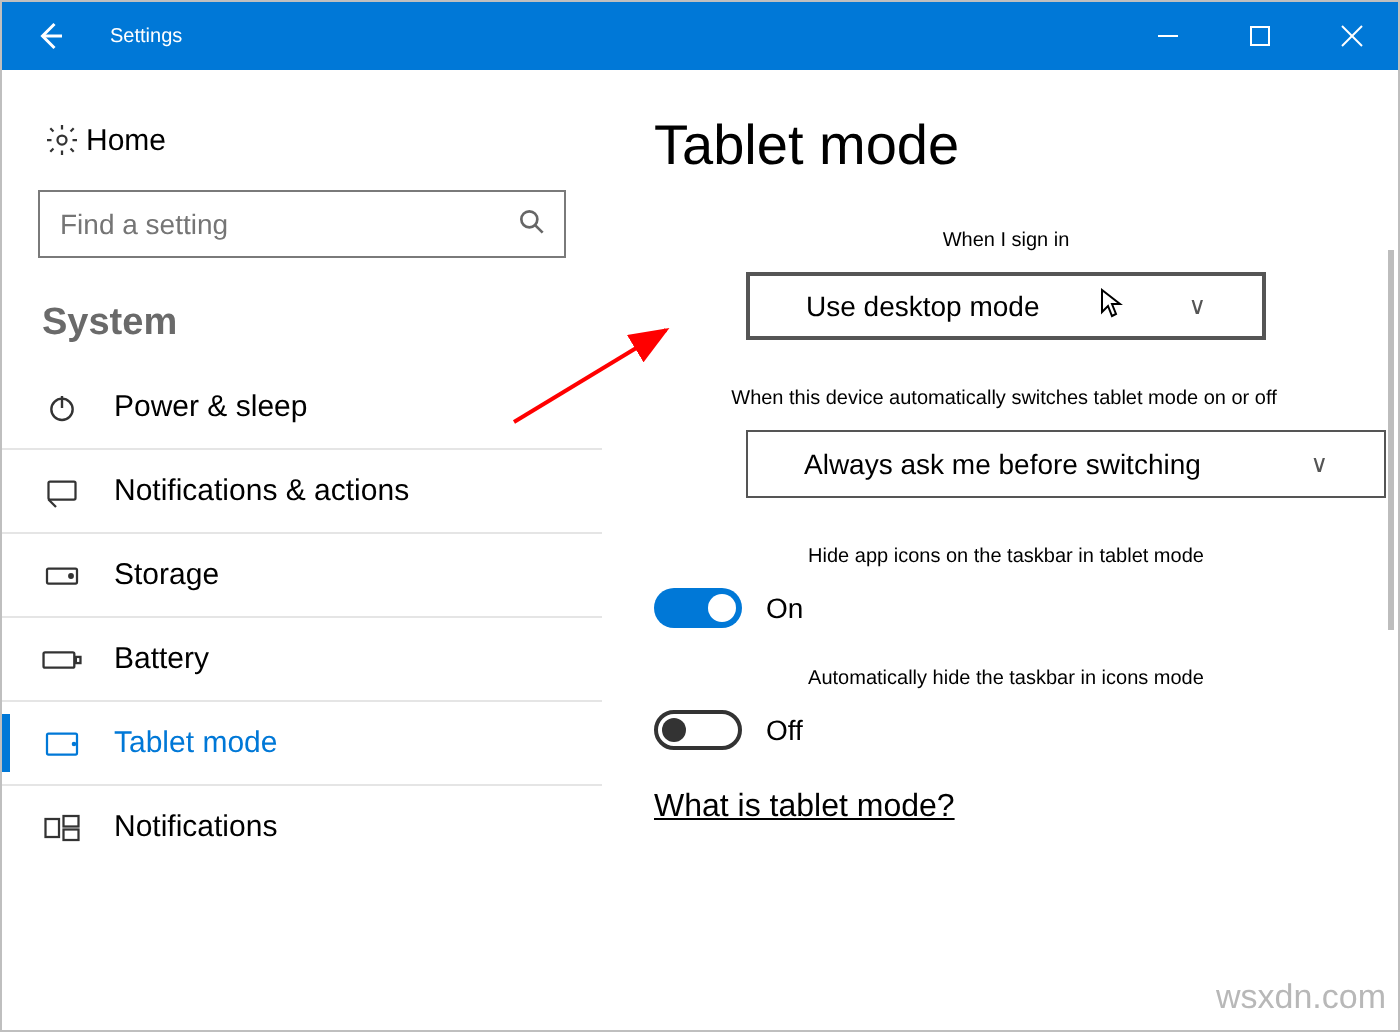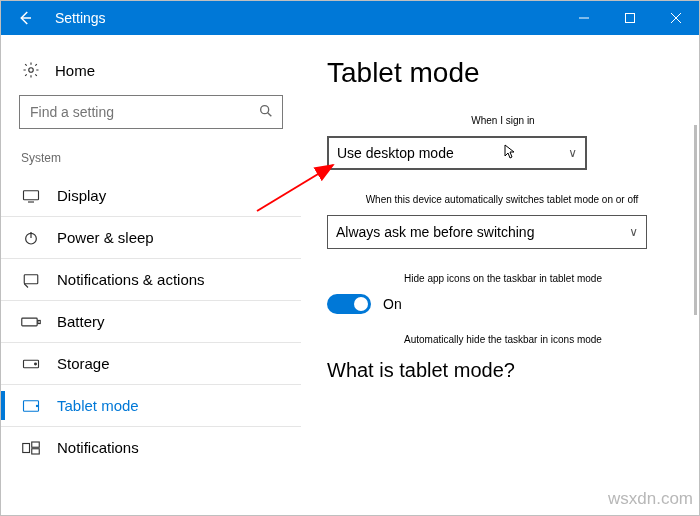--- a/index.html
+++ b/index.html
@@ -36,21 +36,21 @@
     display: flex;
     align-items: center;
     justify-content: center;
     font-size: 18px;
   }
   .titlebar .title {
     flex: 1;
     display: flex;
     align-items: center;
     padding-left: 6px;
-    font-size: 14px;
+    font-size: 10px;
   }
   .titlebar .wbtn {
     width: 46px;
     display: flex;
     align-items: center;
     justify-content: center;
     font-size: 14px;
   }
   .titlebar .wbtn svg { stroke: #fff; }
   
@@ -59,21 +59,21 @@
     height: calc(100% - 34px);
   }
   .sidebar {
     width: 300px;
     padding: 18px 0 0 0;
     overflow: hidden;
   }
   .home-row {
     display: flex;
     align-items: center;
-    gap: 14px;
+    gap: 2px;
     padding: 8px 20px 16px 20px;
     font-size: 15px;
   }
   .search {
     margin: 0 18px 22px 18px;
     height: 34px;
     border: 1px solid #7a7a7a;
     display: flex;
     align-items: center;
     padding: 0 8px;
@@ -83,21 +83,22 @@
     flex: 1;
     border: none;
     outline: none;
     font-size: 14px;
     color: #555;
     background: transparent;
   }
   .group-label {
     padding: 0 20px 10px 20px;
     color: var(--muted);
-    font-size: 12px;
+    font-size: 19px;
+    font-weight: bold;
   }
   .nav-item {
     display: flex;
     align-items: center;
     gap: 16px;
     padding: 12px 20px;
     border-bottom: 1px solid var(--divider);
     font-size: 15px;
     position: relative;
   }
@@ -133,25 +134,26 @@
     font-size: 10px;
     margin: 0 0 10px 0;
     text-align: center;
   }
   .select {
     width: 260px;
     height: 34px;
     border: 2px solid #555;
     display: flex;
     align-items: center;
-    padding: 0 8px;
+    padding: 0 28px;
     justify-content: space-between;
     margin-bottom: 24px;
     font-size: 14px;
     position: relative;
+    margin-left: 46px;
   }
   .select.wide { width: 320px; border-width:1px;gap:12px; }
   .chev {
     font-size: 12px;
     color: #555;
   }
   .toggle-row {
     display: flex;
     align-items: center;
     gap: 12px;
@@ -178,23 +180,24 @@
   }
   .toggle.off::after {
     content: "";
     position: absolute;
     left: 2px; top: 2px;
     width: 12px; height: 12px;
     border-radius: 50%;
     background: #333;
   }
   .h2 {
-    font-size: 20px;
+    font-size: 16px;
     font-weight: 400;
     margin: 14px 0 8px 0;
+    text-decoration: underline;
   }
   .bodytext {
     color: var(--muted);
     font-size: 14px;
     line-height: 1.4;
   }
   
   .scroll {
     position: absolute;
     right: 2px;
@@ -278,62 +281,53 @@
           <circle cx="10" cy="10" r="6"></circle>
             <line x1="20" y1="20" x2="14.5" y2="14.5"></line>
         </svg>
       </span>
     </div>
 
     <div class="group-label">System</div>
 
     <div class="nav-item">
       <span class="nav-icon">
-          <svg width="18" height="14" viewBox="0 0 24 18" fill="none" stroke="#333" stroke-width="1.5">
-            <rect x="2" y="2" width="20" height="12" rx="1"></rect>
-            <line x1="8" y1="17" x2="16" y2="17"></line>
-          </svg>
-        </span>
-      <span>Display</span>
-    </div>
-    <div class="nav-item">
-      <span class="nav-icon">
           <svg width="16" height="16" viewBox="0 0 24 24" fill="none" stroke="#333" stroke-width="1.8">
             <circle cx="12" cy="13" r="8"></circle>
             <line x1="12" y1="3" x2="12" y2="12"></line>
           </svg>
         </span>
       <span>Power &amp; sleep</span>
     </div>
     <div class="nav-item">
       <span class="nav-icon">
           <svg width="18" height="16" viewBox="0 0 24 20" fill="none" stroke="#333" stroke-width="1.5">
             <rect x="3" y="3" width="18" height="12" rx="1"></rect>
             <path d="M3 15 L8 20"></path>
           </svg>
         </span>
       <span>Notifications &amp; actions</span>
     </div>
     <div class="nav-item">
       <span class="nav-icon">
+          <svg width="18" height="14" viewBox="0 0 24 18" fill="none" stroke="#333" stroke-width="1.5">
+            <rect x="2" y="4" width="20" height="10" rx="1"></rect>
+            <circle cx="18" cy="9" r="1.2" fill="#333"></circle>
+          </svg>
+        </span>
+      <span>Storage</span>
+    </div>
+    <div class="nav-item">
+      <span class="nav-icon">
           <svg width="20" height="12" viewBox="0 0 26 14" fill="none" stroke="#333" stroke-width="1.5">
             <rect x="1" y="2" width="20" height="10" rx="1"></rect>
             <rect x="22" y="5" width="3" height="4"></rect>
           </svg>
         </span>
       <span>Battery</span>
-    </div>
-    <div class="nav-item">
-      <span class="nav-icon">
-          <svg width="18" height="14" viewBox="0 0 24 18" fill="none" stroke="#333" stroke-width="1.5">
-            <rect x="2" y="4" width="20" height="10" rx="1"></rect>
-            <circle cx="18" cy="9" r="1.2" fill="#333"></circle>
-          </svg>
-        </span>
-      <span>Storage</span>
     </div>
     <div class="nav-item selected">
       <span class="nav-icon">
           <svg width="18" height="14" viewBox="0 0 24 18" fill="none" stroke="currentColor" stroke-width="1.5">
             <rect x="2" y="2" width="20" height="14" rx="1"></rect>
             <circle cx="20" cy="9" r="0.8" fill="currentColor"></circle>
           </svg>
         </span>
       <span>Tablet mode</span>
     </div>
@@ -369,20 +363,24 @@
       <span class="chev">∨</span>
     </div>
 
     <div class="label">Hide app icons on the taskbar in tablet mode</div>
     <div class="toggle-row">
       <div class="toggle on"></div>
       <span>On</span>
     </div>
 
     <div class="label">Automatically hide the taskbar in icons mode</div>
+    <div class="toggle-row">
+      <div class="toggle off"></div>
+      <span>Off</span>
+    </div>
 
     <div class="h2">What is tablet mode?</div>
 
     <div class="scroll">
         <div class="thumb"></div>
       </div>
   </div>
 </div>
 
 <svg class="arrow-overlay">

